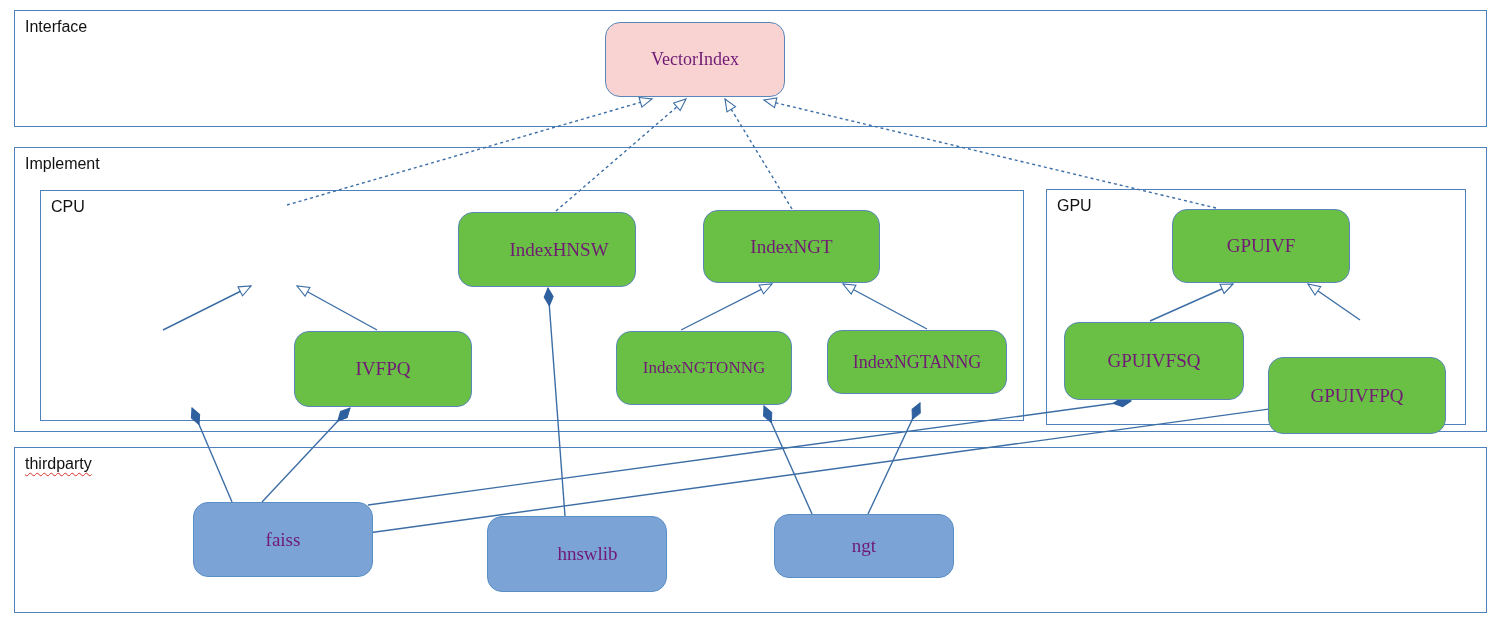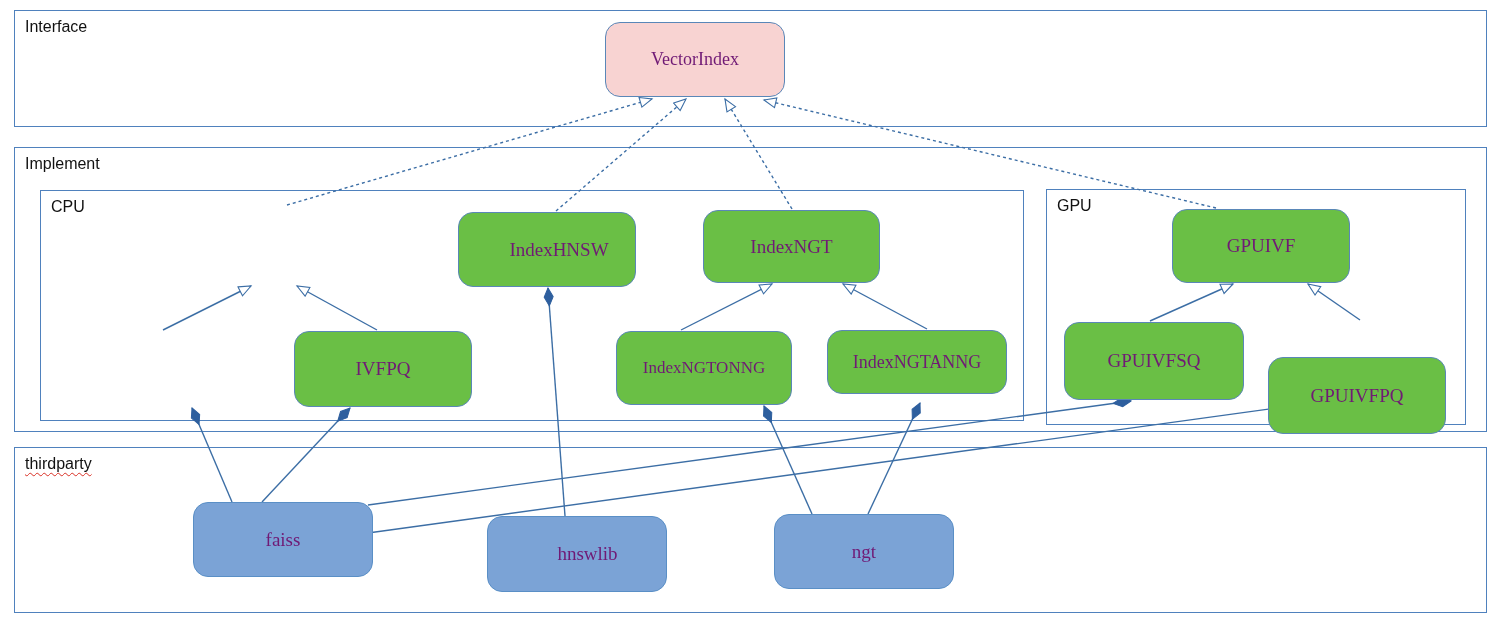--- a/index.html
+++ b/index.html
@@ -164,17 +164,17 @@
   </div>
 
   <div class="node blue" style="left:176px; top:502px; width:180px; height:75px;margin-left:17px;">
     <span>faiss</span>
   </div>
 
   <div class="node blue" style="left:487px; top:516px; width:180px; height:76px;padding-left:21px;">
     <span>hnswlib</span>
   </div>
 
-  <div class="node blue" style="left:774px; top:514px; width:180px; height:75px;">
+  <div class="node blue" style="left:774px; top:514px; width:180px; height:64px;">
     <span>ngt</span>
   </div>
 
 </div>
 
 </body></html>

